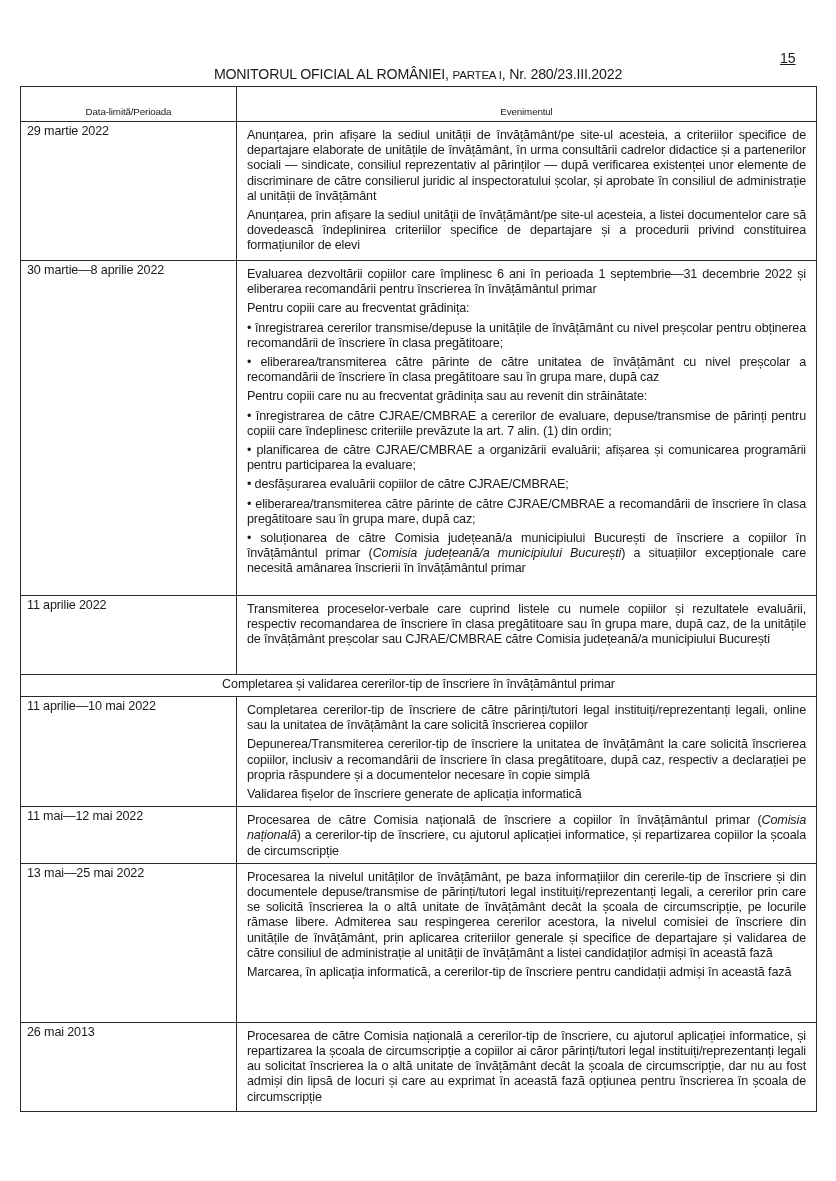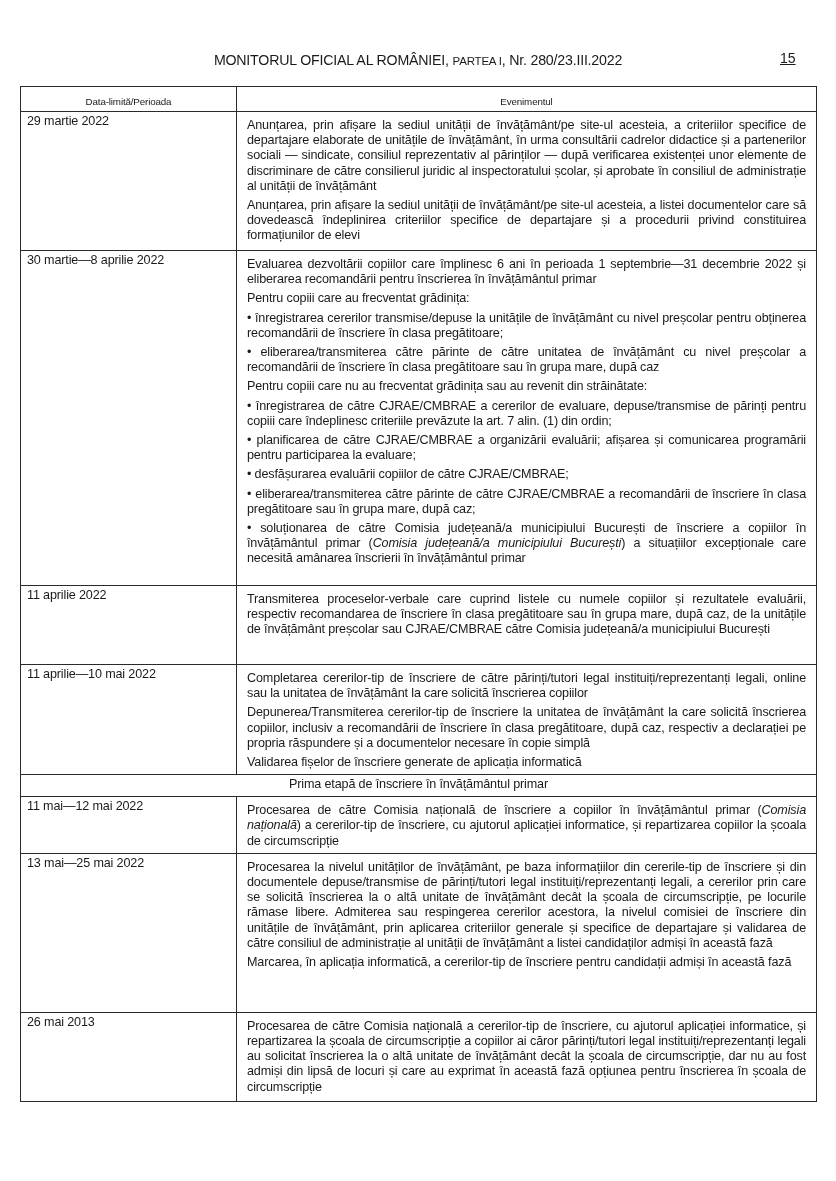--- a/index.html
+++ b/index.html
@@ -6,39 +6,39 @@
   body {
     width: 836px; height: 1181px; position: relative; overflow: hidden;
     font-family: "Liberation Sans", "DejaVu Sans", sans-serif;
     color: #1a1a1a;
   }
   .page-header {
     position: absolute; top: 50px; left: 0; width: 836px; height: 22px;
   }
   .page-header .title {
     position: absolute; left: 0; width: 836px; text-align: center;
-    font-size: 14.2px; letter-spacing: -0.2px; top: 2px;
+    font-size: 14.2px; letter-spacing: -0.2px; top: 16px;
   }
   .page-header .title .small { font-size: 11.5px; }
   .page-header .pageno {
     position: absolute; left: 780px; top: 0px; font-size: 14px; text-decoration: underline;
   }
   table.sched {
     position: absolute; top: 86px; left: 20px; width: 796px;
     border-collapse: collapse; table-layout: fixed;
   }
   table.sched td, table.sched th {
     border: 1.5px solid #2a2a2a; vertical-align: top;
     font-size: 12.6px; line-height: 15.2px; letter-spacing: -0.15px;
     padding: 2px 6px 0 6px; font-weight: normal;
   }
   table.sched col.c1 { width: 216px; }
   table.sched col.c2 { width: 580px; }
   table.sched th {
-    font-size: 9.8px; text-align: center; height: 17px; padding-top: 7px;
+    font-size: 9.8px; text-align: center; height: 17px; padding-top: 17px;
     font-weight: normal;
   }
   td.date { padding-left: 6px; }
   td.ev p { margin: 4px; text-align: justify; text-align-last: left; }
   td.section {
     text-align: center; font-weight: bold; height: 19px; padding-top: 3px;
   }
   .it { font-style: italic; }
 </style>
 </head>
@@ -86,33 +86,33 @@
       </td>
     </tr>
 
     <tr style="height:79px">
       <td class="date">11 aprilie 2022</td>
       <td class="ev">
         <p>Transmiterea proceselor-verbale care cuprind listele cu numele copiilor și rezultatele evaluării, respectiv recomandarea de înscriere în clasa pregătitoare sau în grupa mare, după caz, de la unitățile de învățământ preșcolar sau CJRAE/CMBRAE către Comisia județeană/a municipiului București</p>
       </td>
     </tr>
 
+    <tr>
+      <td class="section" colspan="2">Completarea și validarea cererilor-tip de înscriere în învățământul primar</td>
+    </tr>
 
     <tr style="height:110px">
       <td class="date">11 aprilie—10 mai 2022</td>
       <td class="ev">
         <p>Completarea cererilor-tip de înscriere de către părinți/tutori legal instituiți/reprezentanți legali, online sau la unitatea de învățământ la care solicită înscrierea copiilor</p>
         <p>Depunerea/Transmiterea cererilor-tip de înscriere la unitatea de învățământ la care solicită înscrierea copiilor, inclusiv a recomandării de înscriere în clasa pregătitoare, după caz, respectiv a declarației pe propria răspundere și a documentelor necesare în copie simplă</p>
         <p>Validarea fișelor de înscriere generate de aplicația informatică</p>
       </td>
     </tr>
 
-    <tr>
-      <td class="section" colspan="2">Prima etapă de înscriere în învățământul primar</td>
-    </tr>
 
     <tr style="height:50px">
       <td class="date">11 mai—12 mai 2022</td>
       <td class="ev">
         <p><span>Procesarea de către Comisia națională de înscriere a copiilor în învățământul primar (</span><span class="it">Comisia națională</span><span>) a cererilor-tip de înscriere, cu ajutorul aplicației informatice, și repartizarea copiilor la școala de circumscripție</span></p>
       </td>
     </tr>
 
     <tr style="height:159px">
       <td class="date">13 mai—25 mai 2022</td>

